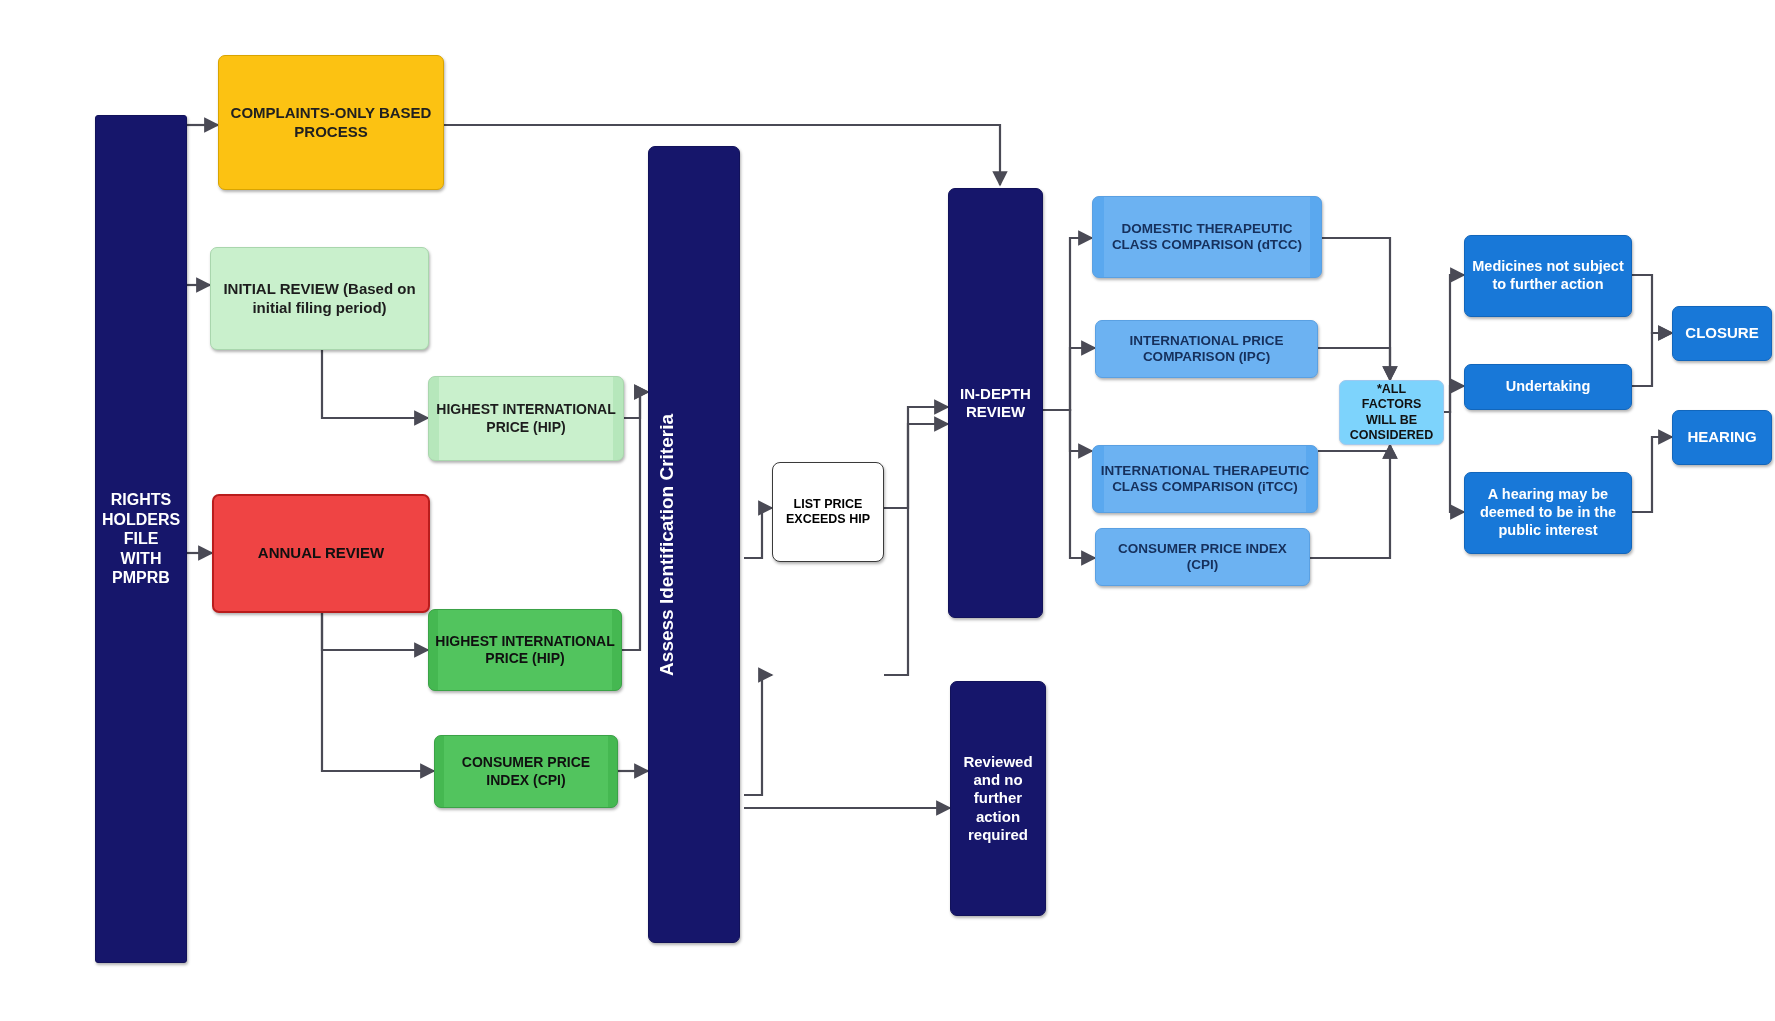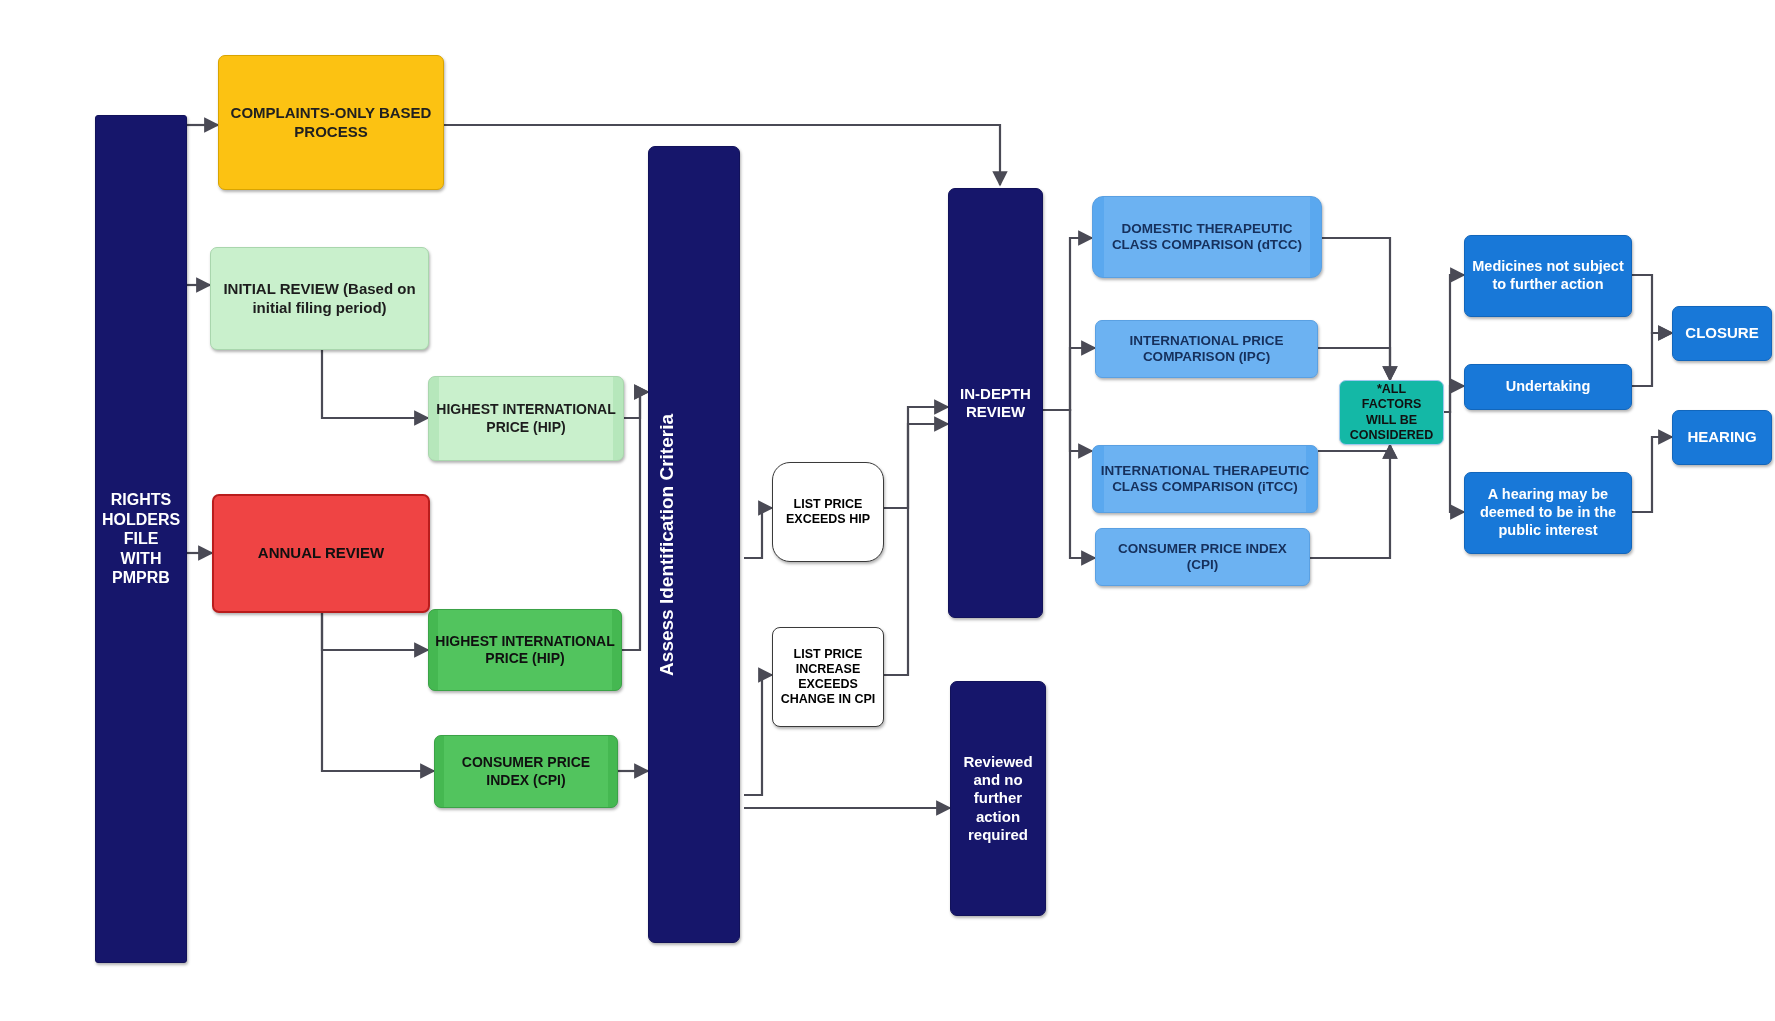--- a/index.html
+++ b/index.html
@@ -113,21 +113,21 @@
   
   .sblue {
     background: #1878d8;
     color: #ffffff;
     font-weight: bold;
     border: 1px solid #1266bb;
   }
 
   
   .note {
-    background: #14b8a6;
+    background: #7dd3fc;
     color: #111111;
     font-weight: bold;
     border: 1.5px solid #9ec9f0;
     border-radius: 7px;
     box-shadow: 0 1px 2px rgba(0,0,0,0.15);
   }
 
   .vert {
     writing-mode: vertical-rl;
     transform: rotate(180deg);
@@ -240,37 +240,34 @@
   </div>
 
   <div class="node mgreen-rails" style="left:434px; top:735px; width:184px; height:73px; font-size:14px;">
     <span class="lbl">CONSUMER PRICE INDEX (CPI)</span>
   </div>
 
   <div class="node navy" style="left:648px; top:146px; width:92px; height:797px; font-size:19px;">
     <span class="lbl vert">Assess Identification Criteria</span>
   </div>
 
-  <div class="node white" style="left:772px; top:462px; width:112px; height:100px; font-size:12.5px;border-radius:18px;">
+  <div class="node white" style="left:772px; top:462px; width:112px; height:100px; font-size:12.5px;">
     <span class="lbl">LIST PRICE EXCEEDS HIP</span>
   </div>
 
-  <div class="node white" style="left:772px; top:627px; width:112px; height:100px; font-size:12.5px;">
-    <span class="lbl">LIST PRICE INCREASE EXCEEDS CHANGE IN CPI</span>
-  </div>
 
   <div class="node navy" style="left:948px; top:188px; width:95px; height:430px; font-size:15px;">
     <span class="lbl">IN-DEPTH REVIEW</span>
   </div>
 
   <div class="node navy" style="left:950px; top:681px; width:96px; height:235px; font-size:15px;">
     <span class="lbl">Reviewed and no further action required</span>
   </div>
 
-  <div class="node lblue-rails" style="left:1092px; top:196px; width:230px; height:82px; font-size:13.5px;border-radius:11px;">
+  <div class="node lblue-rails" style="left:1092px; top:196px; width:230px; height:82px; font-size:13.5px;">
     <span class="lbl">DOMESTIC THERAPEUTIC CLASS COMPARISON (dTCC)</span>
   </div>
 
   <div class="node lblue" style="left:1095px; top:320px; width:223px; height:58px; font-size:13.5px;">
     <span class="lbl">INTERNATIONAL PRICE COMPARISON (IPC)</span>
   </div>
 
   <div class="node lblue-rails" style="left:1092px; top:417px; width:226px; height:68px; font-size:13.5px;margin-top:28px;">
     <span class="lbl">INTERNATIONAL THERAPEUTIC CLASS COMPARISON (iTCC)</span>
   </div>

